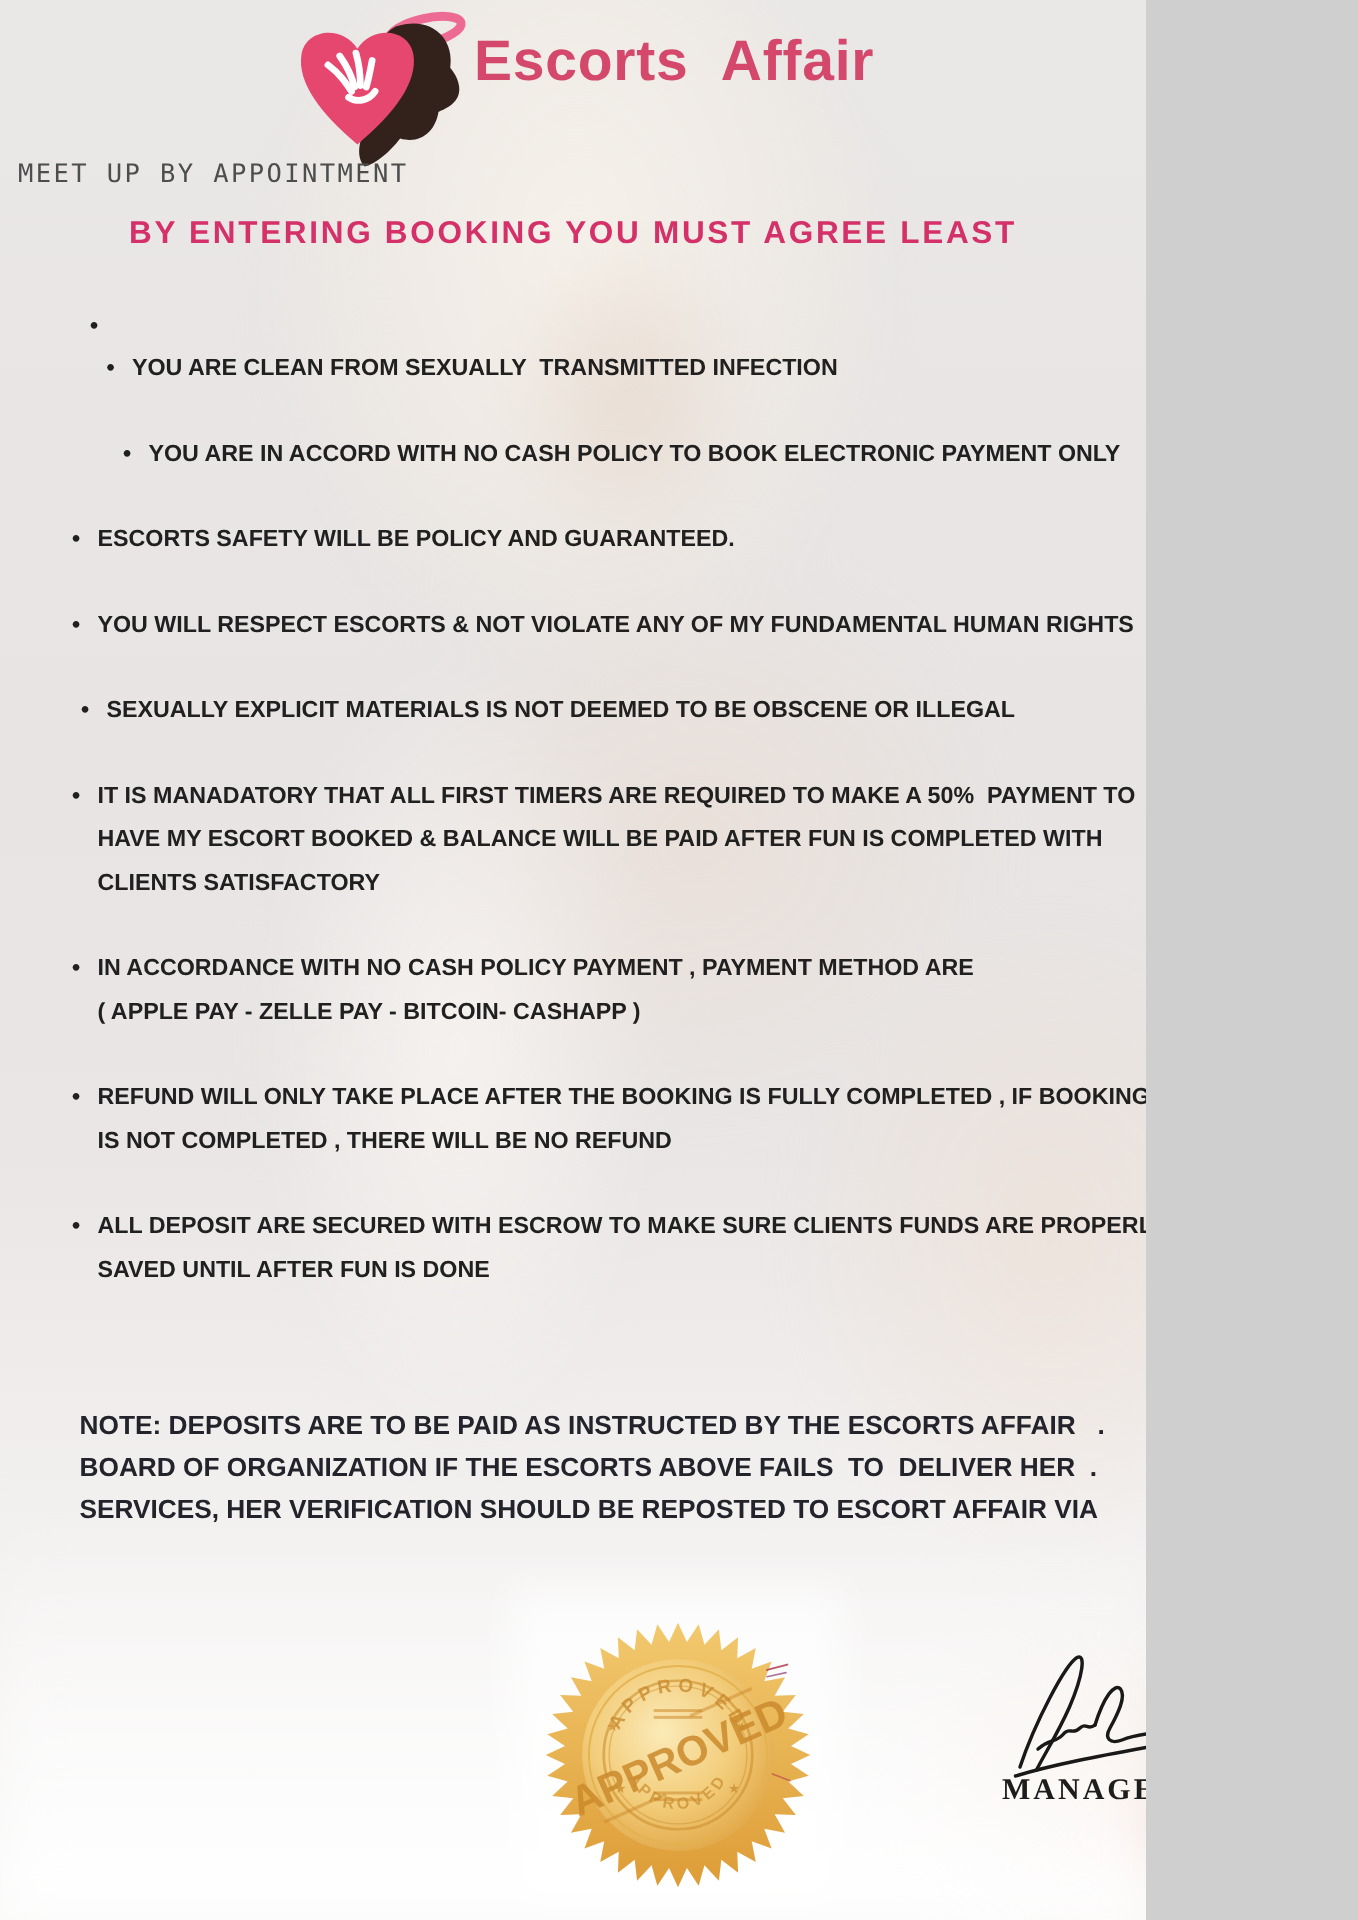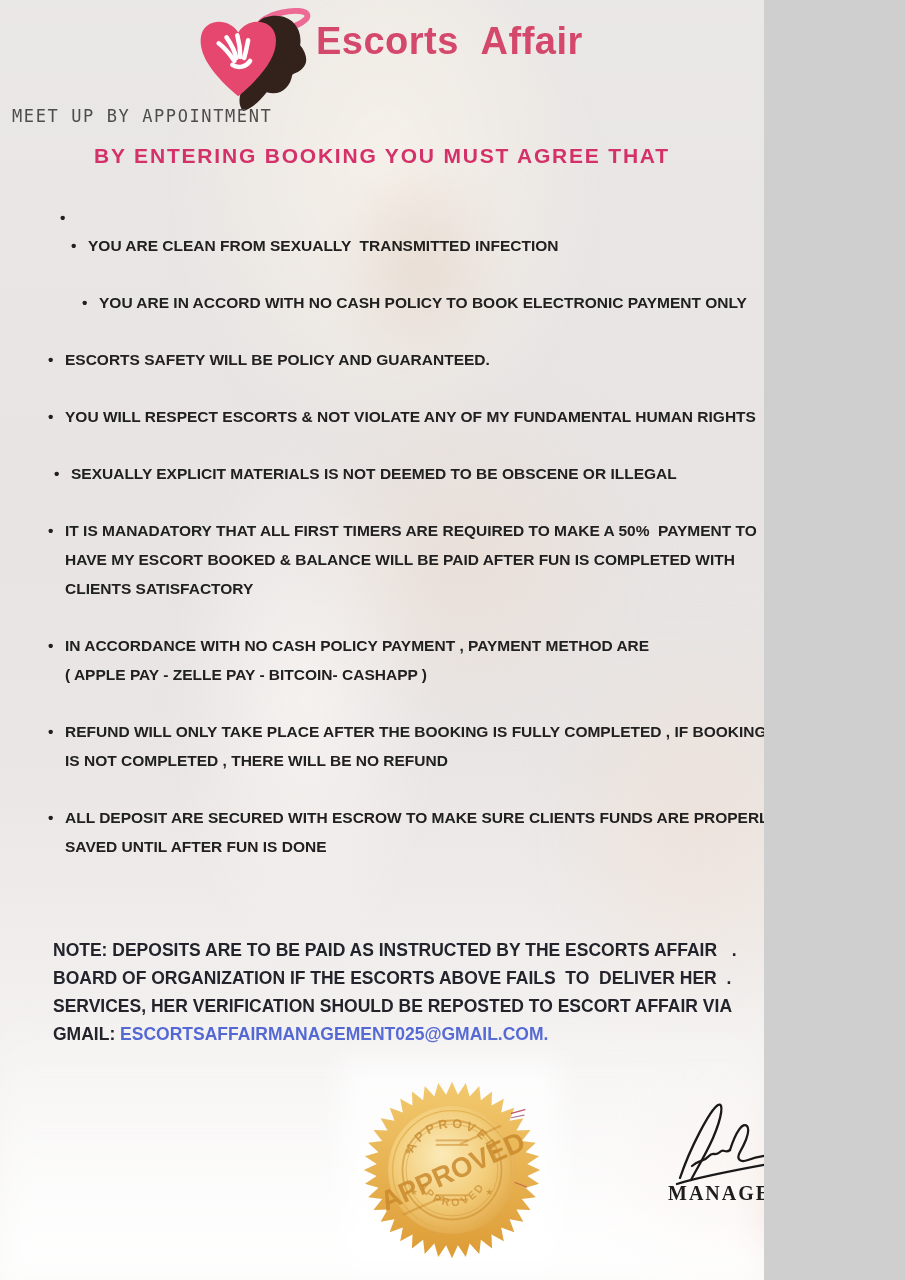--- a/index.html
+++ b/index.html
@@ -77,21 +77,21 @@
         <path d="M46,54 C46,46 45,39 43,32"></path>
         <path d="M50,55 C52,48 53,42 54,37"></path>
         <path d="M38,62 C44,66 52,64 56,58"></path>
       </g>
     </svg>
   </div>
 
   <div class="brand">Escorts Affair</div>
   <div class="tagline">MEET UP BY APPOINTMENT</div>
   <div class="year">2025</div>
-  <div class="heading">BY ENTERING BOOKING YOU MUST AGREE THAT</div>
+  <div class="heading">BY ENTERING BOOKING YOU MUST AGREE LEAST</div>
 
   <div class="terms">
       <div class="term" style="margin-left: 14px;"><span class="dot">•</span></div>
       <div class="term" style="margin-left: 25px;"><span class="dot">•</span><span>YOU ARE CLEAN FROM SEXUALLY  TRANSMITTED INFECTION</span></div>
       <div class="term" style="margin-left: 36px;"><span class="dot">•</span><span>YOU ARE IN ACCORD WITH NO CASH POLICY TO BOOK ELECTRONIC PAYMENT ONLY</span></div>
       <div class="term" style="margin-left: 2px;"><span class="dot">•</span><span>ESCORTS SAFETY WILL BE POLICY AND GUARANTEED.</span></div>
       <div class="term" style="margin-left: 2px;"><span class="dot">•</span><span>YOU WILL RESPECT ESCORTS &amp; NOT VIOLATE ANY OF MY FUNDAMENTAL HUMAN RIGHTS</span></div>
       <div class="term" style="margin-left: 8px;"><span class="dot">•</span><span>SEXUALLY EXPLICIT MATERIALS IS NOT DEEMED TO BE OBSCENE OR ILLEGAL</span></div>
       <div class="term" style="margin-left: 2px;"><span class="dot">•</span><span>IT IS MANADATORY THAT ALL FIRST TIMERS ARE REQUIRED TO MAKE A 50%  PAYMENT TO
 HAVE MY ESCORT BOOKED &amp; BALANCE WILL BE PAID AFTER FUN IS COMPLETED WITH
@@ -101,24 +101,20 @@
       <div class="term" style="margin-left: 2px;"><span class="dot">•</span><span>REFUND WILL ONLY TAKE PLACE AFTER THE BOOKING IS FULLY COMPLETED , IF BOOKING
 IS NOT COMPLETED , THERE WILL BE NO REFUND</span></div>
       <div class="term" style="margin-left: 2px;"><span class="dot">•</span><span>ALL DEPOSIT ARE SECURED WITH ESCROW TO MAKE SURE CLIENTS FUNDS ARE PROPERLY
 SAVED UNTIL AFTER FUN IS DONE</span></div>
     </div>
 
   <div class="note">
     <div class="note-body">NOTE: DEPOSITS ARE TO BE PAID AS INSTRUCTED BY THE ESCORTS AFFAIR   .
 BOARD OF ORGANIZATION IF THE ESCORTS ABOVE FAILS  TO  DELIVER HER  .
 SERVICES, HER VERIFICATION SHOULD BE REPOSTED TO ESCORT AFFAIR VIA</div>
-    <div>
-      <span>GMAIL:</span>
-      <a class="email">ESCORTSAFFAIRMANAGEMENT025@GMAIL.COM.</a>
-    </div>
   </div>
 
   <div class="seal-bg"></div>
   <div class="seal">
     <svg viewBox="0 0 200 200" width="180" height="180">
       <defs>
         <radialGradient id="sealInner" cx="42%" cy="38%" r="70%">
           <stop offset="0%" stop-color="#fbeab8"></stop>
           <stop offset="55%" stop-color="#f2cc79"></stop>
           <stop offset="100%" stop-color="#dfa242"></stop>

